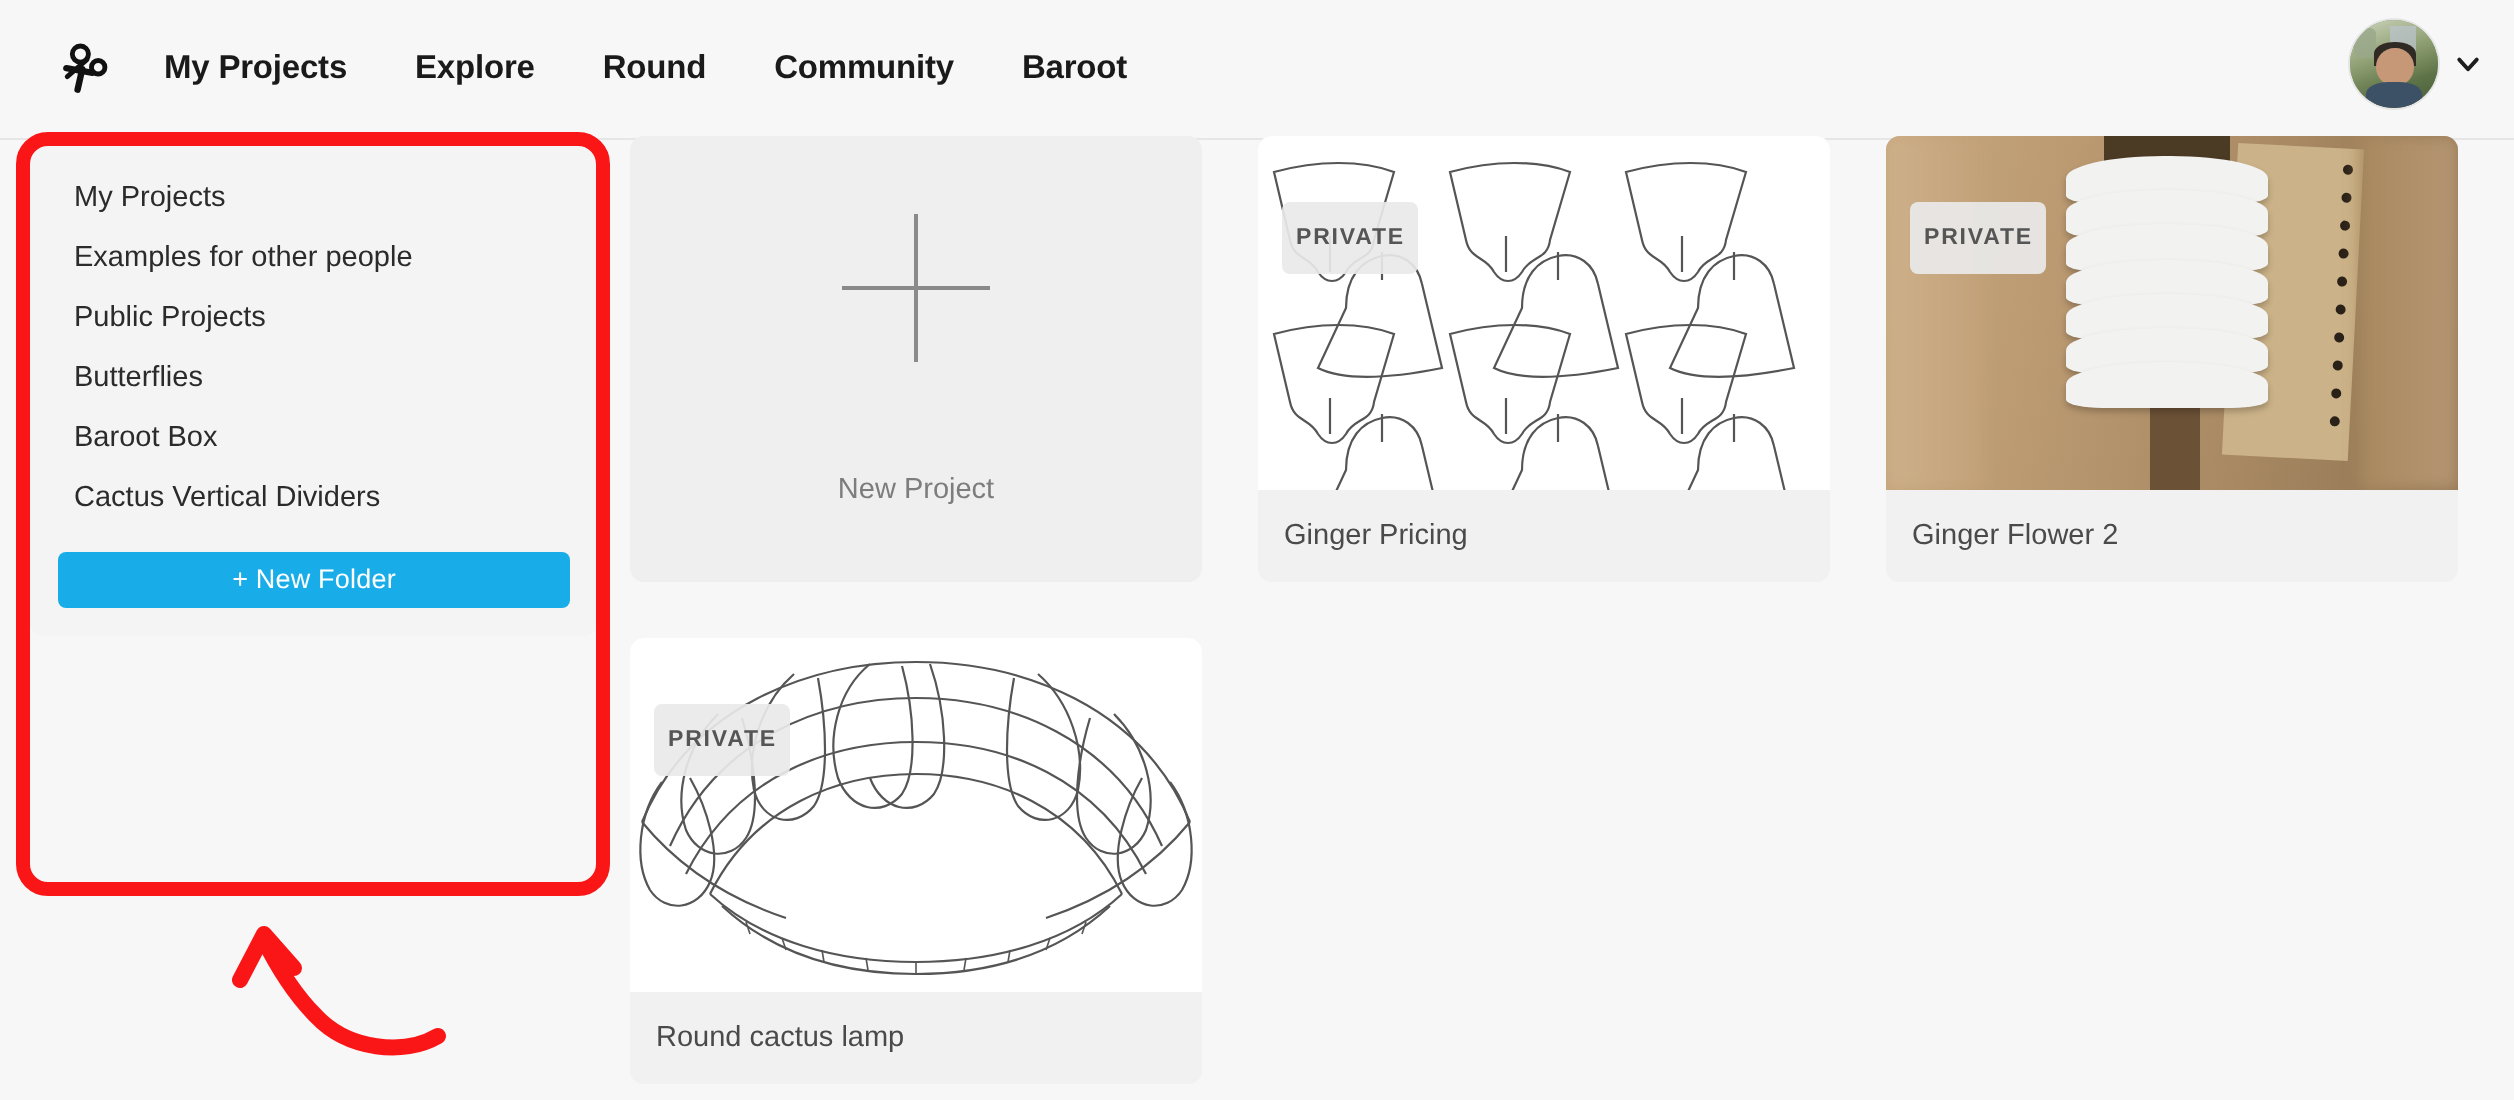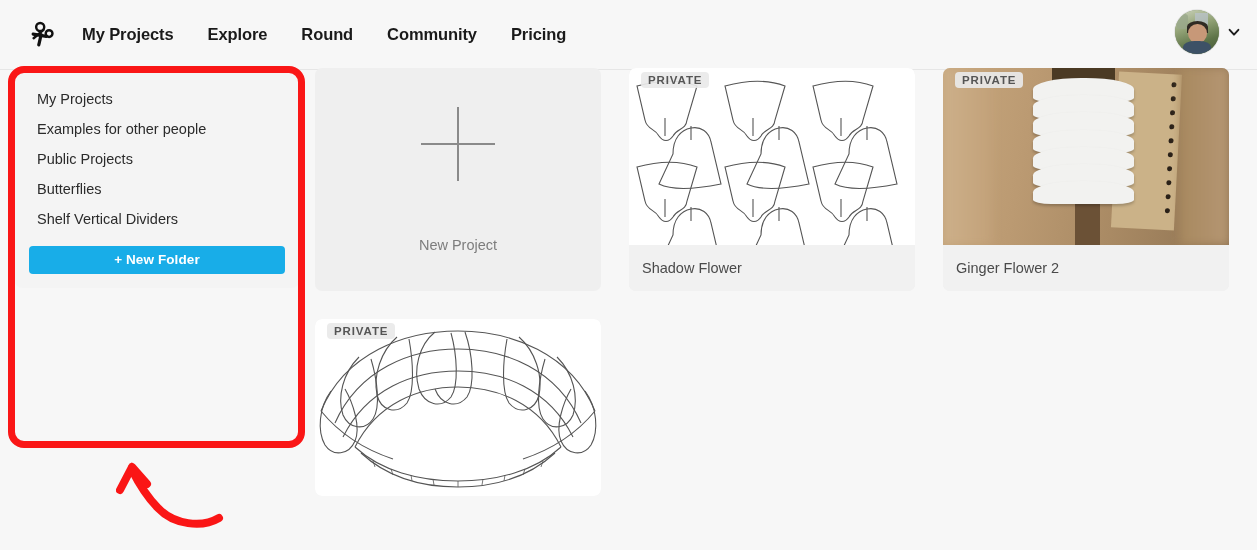--- a/index.html
+++ b/index.html
@@ -60,21 +60,21 @@
   }
   .side-item {
     height: 30px; line-height: 30px; padding: 0 8px;
     font-size: 14.5px; color: #2b2b2b; border-radius: 4px;
     cursor: pointer; white-space: nowrap; overflow: hidden;
   }
   .side-item.selected { background: #a5dcf5; }
   .new-folder-btn {
     margin-top: 12px; height: 28px; line-height: 28px;
     background: #18ade8; border-radius: 4px;
-    color: #ffffff; font-size: 13.5px; font-weight: bold;
+    color: #ffffff; font-size: 13.5px; font-weight: normal;
     text-align: center; cursor: pointer; letter-spacing: .1px;
   }
   
   .redbox {
     position: absolute; left: 8px; top: 66px;
     width: 297px; height: 382px;
     border: 7px solid #fa1616; border-radius: 16px;
     pointer-events: none;
   }
   .redarrow { position: absolute; left: 116px; top: 455px; width: 110px; height: 75px; }
@@ -89,24 +89,24 @@
     width: 286px; border-radius: 7px; overflow: hidden;
     background: #efefef; cursor: pointer; flex: 0 0 auto;
   }
   .card .thumb { height: 177px; position: relative; background: #ffffff; overflow: hidden; }
   .card .caption {
     height: 46px; line-height: 46px; padding: 0 13px;
     background: #f1f1f1; color: #4a4a4a; font-size: 14.5px;
     white-space: nowrap; overflow: hidden; text-overflow: ellipsis;
   }
   .badge {
-    position: absolute; left: 12px; top: 4px; z-index: 4;
+    position: absolute; left: 12px; top: 33px; z-index: 4;
     background: rgba(233,233,233,.92); color: #555;
     font-size: 11.5px; font-weight: bold; letter-spacing: .9px;
-    padding: 2px 7px; border-radius: 4px;
+    padding: 12px 7px; border-radius: 4px;
   }
 
   
   .new-project {
     width: 286px; height: 223px; border-radius: 7px;
     background: #efefef; display: flex; flex-direction: column;
     align-items: center; justify-content: center; cursor: pointer; flex: 0 0 auto; gap: 40px;
   }
   .plus { position: relative; width: 74px; height: 74px; }
   .plus::before, .plus::after { content: ""; position: absolute; background: #8a8a8a; }
@@ -149,21 +149,21 @@
       <path d="M5.5 15 L19.5 17.5" stroke="#111" stroke-width="3.4" stroke-linecap="round"></path>
       <path d="M14 15.5 L11.5 26.5" stroke="#111" stroke-width="3.4" stroke-linecap="round"></path>
     </svg>
   </div>
 
   <div class="nav">
     <div class="nav-item">My Projects</div>
     <div class="nav-item">Explore</div>
     <div class="nav-item">Round</div>
     <div class="nav-item">Community</div>
-    <div class="nav-item">Pricing</div>
+    <div class="nav-item">Baroot</div>
   </div>
 
   <div class="account">
     <div class="avatar">
       <div class="av-sky"></div>
         <div class="av-bldg2"></div>
         <div class="av-bldg"></div>
       <div class="av-hair"></div>
         <div class="av-face"></div>
         <div class="av-body"></div>
@@ -173,21 +173,22 @@
     </svg>
   </div>
 </div>
 
 <div class="sidebar-wrap">
   <div class="sidebar">
     <div class="side-item">My Projects</div>
     <div class="side-item">Examples for other people</div>
     <div class="side-item">Public Projects</div>
     <div class="side-item">Butterflies</div>
-    <div class="side-item">Shelf Vertical Dividers</div>
+    <div class="side-item">Baroot Box</div>
+    <div class="side-item">Cactus Vertical Dividers</div>
     <div class="new-folder-btn">+ New Folder</div>
   </div>
 </div>
 
 <div class="redbox"></div>
 <svg class="redarrow" viewBox="0 0 110 75">
   <path d="M103 63 C 86 73, 58 70, 42 53 C 30 41, 22 27, 16 15" fill="none" stroke="#fa1616" stroke-width="8" stroke-linecap="round"></path>
   <path d="M16 12 L4 35 M16 12 L31 29" fill="none" stroke="#fa1616" stroke-width="8" stroke-linecap="round" stroke-linejoin="round"></path>
 </svg>
 
@@ -235,21 +236,21 @@
           </g>
           <g transform="translate(176,81)">
             <path d="M8 18 C 30 12, 52 12, 68 18 L 58 52 C 57 62, 48 60, 44 68 C 40 74, 34 74, 30 68 C 26 60, 18 62, 16 52 Z"></path>
             <path d="M36 50 L36 68"></path>
             <path d="M44 86 C 44 70, 52 62, 62 60 C 72 58, 80 64, 82 74 L 92 116 C 62 122, 42 122, 30 116 Z"></path>
             <path d="M62 58 L62 72"></path>
           </g>
         </g>
       </svg>
     </div>
-    <div class="caption">Shadow Flower</div>
+    <div class="caption">Ginger Pricing</div>
   </div>
 
   <div class="card">
     <div class="thumb">
       <div class="badge">PRIVATE</div>
       <div class="photo">
         <div class="dark"></div>
         <div class="ruler">
           <i style="top:5%"></i>
             <i style="top:14%"></i>
@@ -307,15 +308,16 @@
             <path d="M118 160 L119 166"></path>
               <path d="M143 162 L143 168"></path>
               <path d="M168 160 L167 166"></path>
             <path d="M190 156 L189 162"></path>
               <path d="M210 150 L208 156"></path>
               <path d="M228 142 L226 148"></path>
           </g>
         </g>
       </svg>
     </div>
+    <div class="caption">Round cactus lamp</div>
   </div>
 
 </div>
 
 </body></html>

